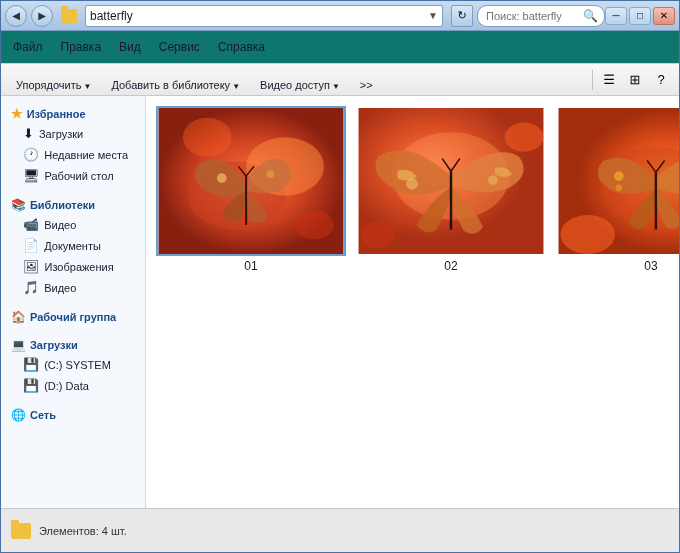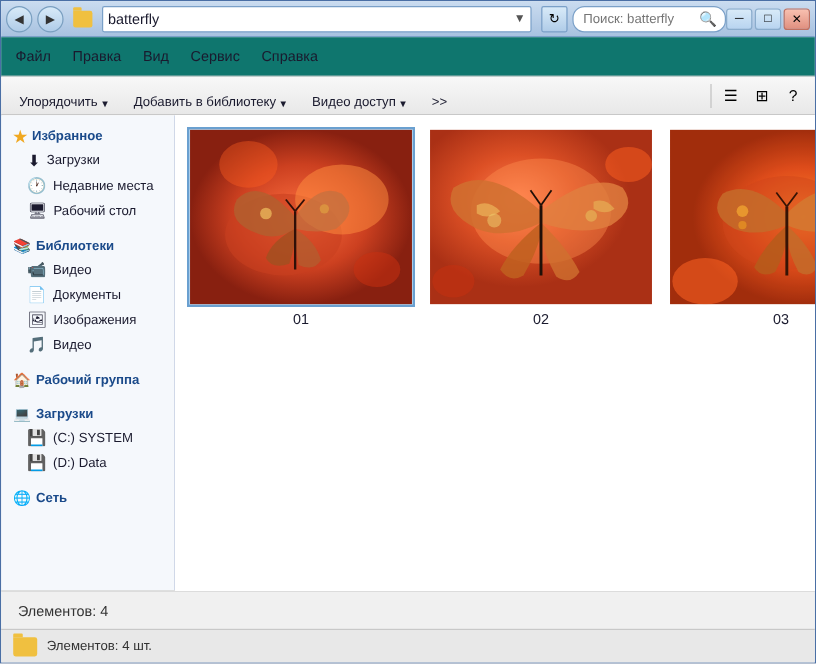--- a/index.html
+++ b/index.html
@@ -301,21 +301,21 @@
       border-top: 1px solid #d0d0d0;
       display: flex;
       align-items: center;
       padding: 0 14px;
     }
     .statusbar-top-text {
       font-size: 12px;
       color: #333;
     }
     .statusbar-bottom {
-      height: 28px;
+      height: 44px;
       background: #e8e8e8;
       border-top: 1px solid #c8c8c8;
       display: flex;
       align-items: center;
       padding: 0 10px;
       gap: 8px;
     }
     .status-folder-icon {
       width: 20px;
       height: 16px;
@@ -599,21 +599,18 @@
               <line x1="85" y1="62" x2="93" y2="50" stroke="#200800" stroke-width="1.5"></line>
             </svg>
           </div>
           <span class="thumb-label">03</span>
         </div>
 
       </div>
     </div>
   </div>
 
-  <div class="statusbar-top">
-    <span class="statusbar-top-text">Элементов: 4</span>
-  </div>
 
   <div class="statusbar-bottom">
     <div class="status-folder-icon"></div>
     <span class="status-text">Элементов: 4 шт.</span>
   </div>
 </div>
 
 </body></html>

